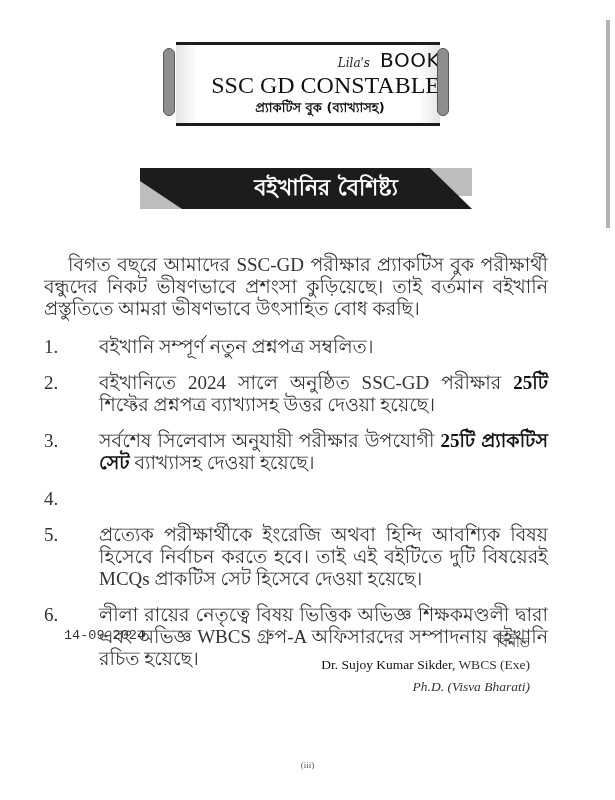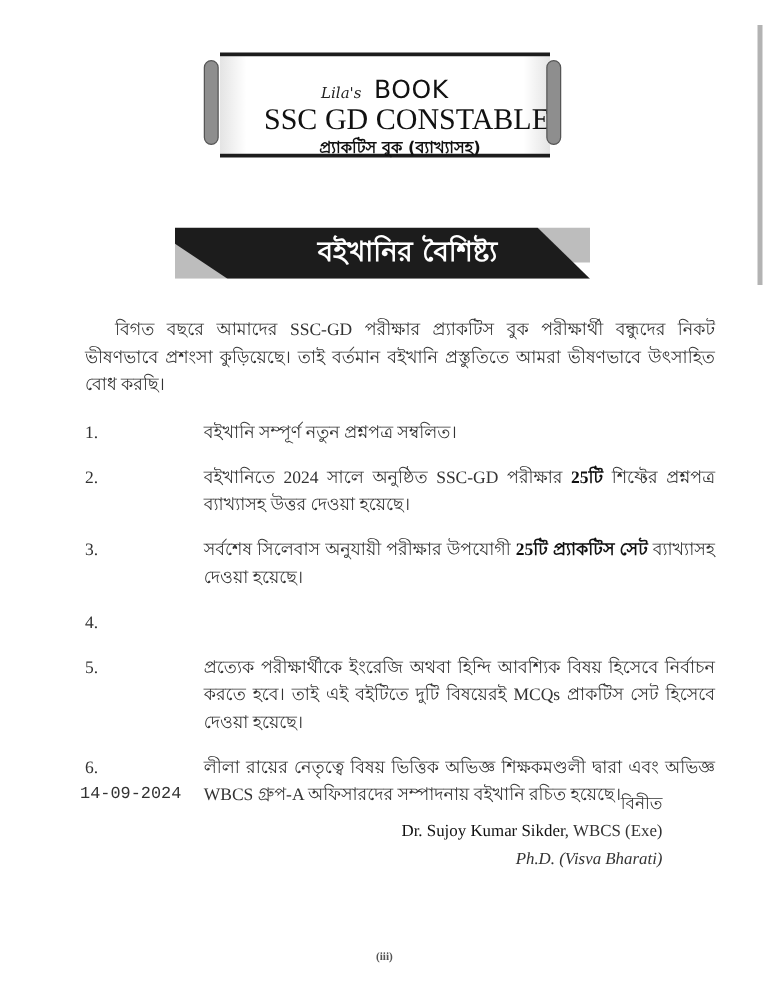--- a/index.html
+++ b/index.html
@@ -9,47 +9,47 @@
     }
     .header-box {
       position: absolute; left: 176px; top: 42px; width: 264px; height: 78px;
       border-top: 3px solid #1c1c1c; border-bottom: 3px solid #1c1c1c;
       background: linear-gradient(to right, #e4e4e4 0%, #ffffff 8%, #ffffff 92%, #e4e4e4 100%);
       text-align: center;
     }
     .pill { position: absolute; top: 48px; width: 10px; height: 66px; border-radius: 6px; background: #8e8e8e; border: 1px solid #555; }
     .pill.left { left: 163px; }
     .pill.right { left: 437px; }
-    .hb-line1 { margin-top: 14px; height: 24px; line-height: 24px; }
+    .hb-line1 { margin-top: 3px; height: 24px; line-height: 24px; text-align: right; }
     .hb-lila { font-family: "DejaVu Serif", serif; font-style: italic; font-size: 12px; margin-right: 6px; color: #222; }
     .hb-book { font-family: "DejaVu Sans", sans-serif; font-size: 20px; color: #111; letter-spacing: 0.5px; }
     .hb-line2 { font-family: "Liberation Serif", serif; font-size: 24px; line-height: 26px; color: #111; text-align: right; }
     .hb-line3 { font-family: "DejaVu Sans", sans-serif; font-weight: bold; font-size: 13px; line-height: 20px; color: #111; padding-left: 24px; }
 
-    .banner { position: absolute; left: 140px; top: 182px; width: 372px; height: 41px; }
+    .banner { position: absolute; left: 140px; top: 168px; width: 372px; height: 41px; }
     .banner svg { position: absolute; left: 0; top: 0; }
     .banner-text {
       position: absolute; left: 0; top: 0; width: 100%; height: 100%;
       display: flex; align-items: center; justify-content: center;
       color: #fff; font-family: "DejaVu Sans", sans-serif; font-weight: bold; font-size: 22px;
     }
 
-    .content { position: absolute; left: 68px; top: 254px; width: 504px; font-size: 14px; line-height: 22px; color: #333; }
+    .content { position: absolute; left: 44px; top: 254px; width: 504px; font-size: 19px; line-height: 22px; color: #333; }
     .intro { text-indent: 24px; text-align: justify; margin: 0 0 16px 0; }
     .item { display: flex; margin-bottom: 14px; }
     .item-num { width: 55px; flex-shrink: 0; }
-    .item-text { flex: 1; text-align: justify; margin-left: 40px; }
+    .item-text { flex: 1; text-align: justify; }
     .closing { margin-left: 55px; margin-top: 4px; }
     b { color: #111; }
 
     .date { position: absolute; left: 64px; top: 628px; font-size: 13.5px; color: #333; font-family: Liberation Mono, monospace; }
     .sign { position: absolute; left: 290px; top: 632px; width: 240px; text-align: right; font-size: 13.5px; line-height: 22px; color: #333; }
     .sign-name b { font-weight: normal; }
     .sign-phd { font-style: italic; }
-    .page-num { position: absolute; left: 0; width: 615px; top: 760px; text-align: center; font-size: 9px; color: #555; font-weight: bold; }
+    .page-num { position: absolute; left: 0; width: 615px; top: 760px; text-align: center; font-size: 9px; color: #555; }
 
     .scrollbar { position: absolute; left: 606px; top: 20px; width: 4px; height: 208px; background: #b3b3b3; }
   </style>
 </head>
 <body>
 
 <div class="pill left"></div>
 <div class="header-box">
   <div class="hb-line1">
     <span class="hb-lila">Lila's</span>

